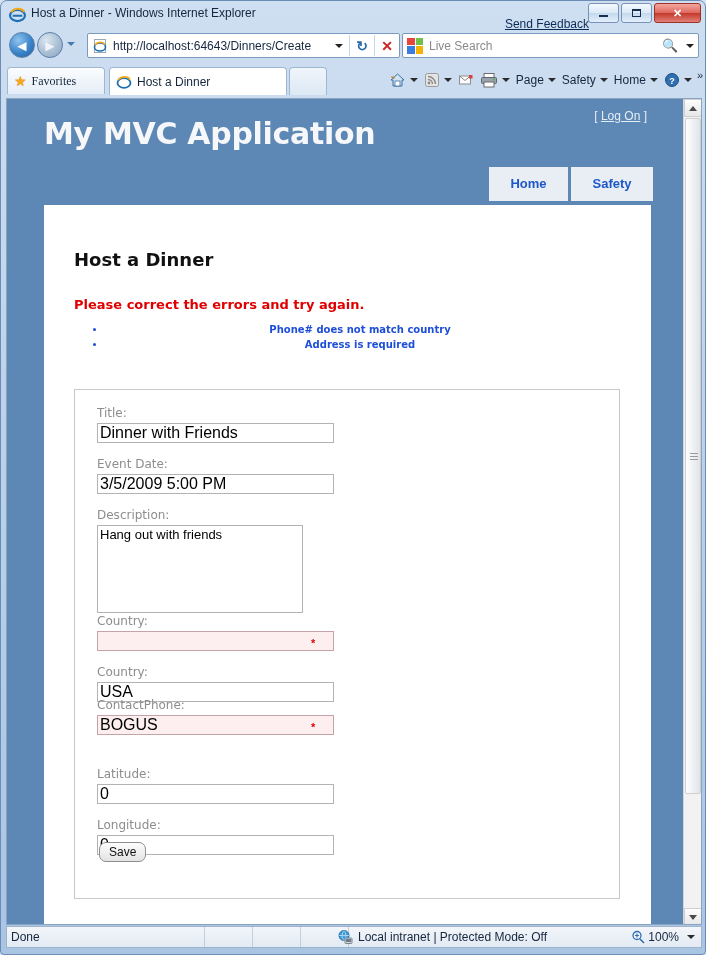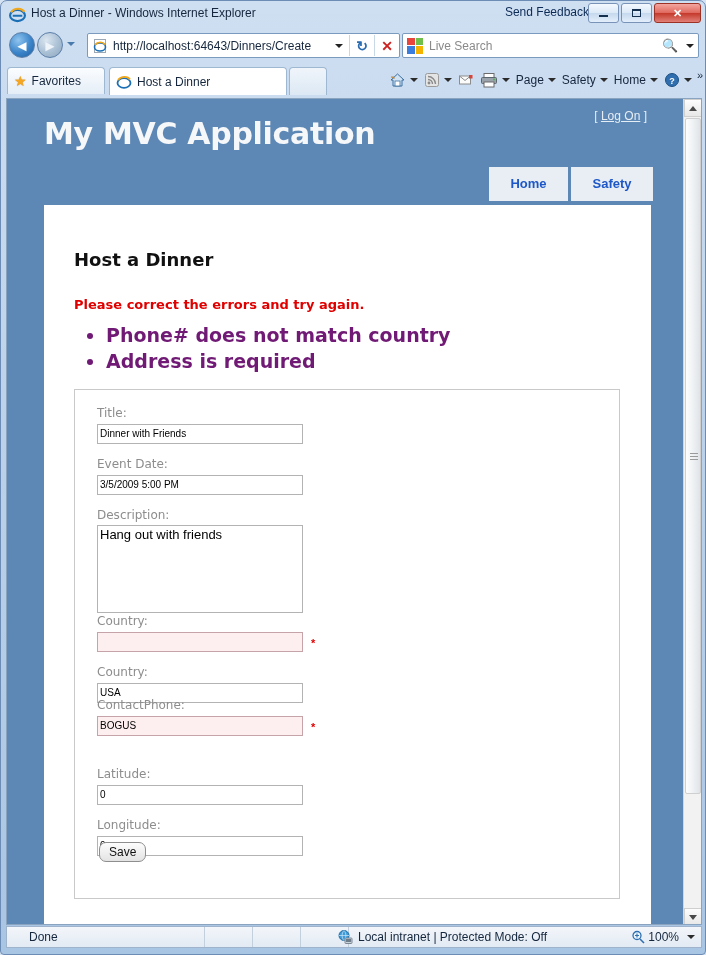--- a/index.html
+++ b/index.html
@@ -32,22 +32,23 @@
   .title-ie-icon {
     position: absolute; left: 8px; top: 5px;
     width: 17px; height: 17px;
   }
   .title-text {
     position: absolute; left: 30px; top: 5px;
     font-size: 12px; color: #15263d;
     white-space: nowrap;
   }
   .send-feedback {
-    position: absolute; right: 118px; top: 4px;
+    position: absolute; right: 118px; top: 16px;
     font-size: 12px; color: #0b2a54;
+    text-decoration: underline;
     white-space: nowrap;
     cursor: pointer;
   }
   .winbtns {
     position: absolute; right: 6px; top: 2px;
     display: flex; gap: 2px;
   }
   .winbtn {
     width: 31px; height: 20px;
     border: 1px solid #7893b7;
@@ -162,21 +163,21 @@
     border: 1px solid #9fb8d2;
     border-bottom: none;
     border-radius: 4px 4px 0 0;
     display:flex;align-items:center;
     cursor:pointer;
   }
   .fav-star {
     margin-left:6px; font-size: 14px; color:#f5a623; flex:none;
     text-shadow: 0 0 1px #c47f05;
   }
-  .fav-label { margin-left:5px; font-size:12px; color:#15263d; }
+  .fav-label { margin-left:5px; font-size:12px; color:#15263d;font-family:Liberation Serif, serif; }
   .tab {
     position:absolute; top:3px;
     height: 28px;
     background: #fff;
     border: 1px solid #9fb8d2;
     border-bottom: none;
     border-radius: 4px 4px 0 0;
     display:flex;align-items:center;
   }
   .tab.active { left: 108px; width: 178px; }
@@ -257,41 +258,42 @@
     color: #e00000;
   }
   .val-summary .vs-title {
     font-size: 13px; font-weight: bold; color:#e00000;
     font-family:"DejaVu Sans", sans-serif;
   }
   .val-summary ul {
     margin: 12px 0 0 0; padding-left: 32px;
   }
   .val-summary li {
-    font-size: 19px; font-weight: bold; color:#701a75;
+    font-size: 10px; font-weight: bold; color:#1d4ed8;
     margin-bottom: 4px;
     font-family:"DejaVu Sans", sans-serif;
+    text-align:center;
   }
 
   .fieldset {
     position:absolute; left: 30px; top: 184px;
     width: 546px; height: 510px;
     border: 1px solid #c9c9c9;
   }
   .field { position:absolute; left: 22px; }
   .field label {
     display:block;
     font-size: 12px; color: #8d8d8d;
     margin-bottom: 3px;
     font-family:"DejaVu Sans", sans-serif;
   }
   .field input[type="text"] {
-    width: 206px; height: 20px;
+    width: 237px; height: 20px;
     border: 1px solid #b3b3b3;
-    font-size: 10px; color:#000;
+    font-size: 16px; color:#000;
     font-family:"Liberation Sans", sans-serif;
     padding: 1px 2px;
     background: #fff;
   }
   .field textarea {
     width: 206px; height: 88px;
     border: 1px solid #b3b3b3;
     font-size: 13px; color:#000;
     font-family:"Liberation Sans", sans-serif;
     padding: 1px 2px;
@@ -352,21 +354,21 @@
   .vs-grip span { display:block; height:1px; background:#9a9a9a; margin-bottom:2px;}
 
   
   .statusbar {
     position:absolute; left: 5px; bottom: 6px;
     width: 696px; height: 22px;
     background: linear-gradient(to bottom,#f3f6fa,#e2eaf3);
     border: 1px solid #9fb3cc;
     display:flex; align-items:center;
   }
-  .st-text { margin-left:22px; font-size:12px;color:#15263d;white-space:nowrap;}
+  .st-text { margin-left:4px; font-size:12px;color:#15263d;white-space:nowrap;}
   .st-seps { position:absolute; left: 150px; top:0; height:20px; display:flex;}
   .st-seps span { display:block;width:48px;height:20px;border-right:1px solid #c2cfdd;}
   .st-zone {
     position:absolute; left: 330px; top:0; height:20px;
     display:flex;align-items:center;
   }
   .zone-icon { width:16px;height:16px;flex:none;}
   .st-zone-text { margin-left:5px; font-size:12px;color:#15263d;white-space:nowrap;}
   .st-zoom {
     position:absolute; right: 6px; top:0; height:20px;

